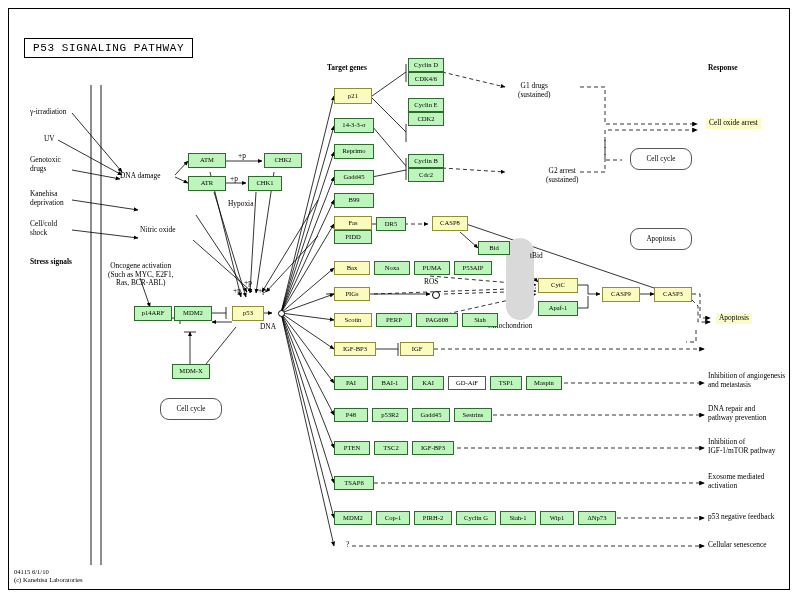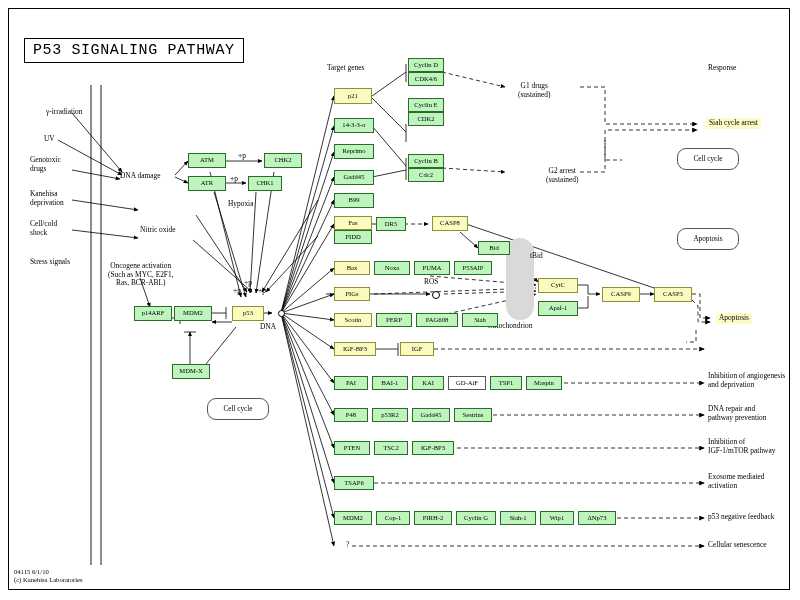--- a/index.html
+++ b/index.html
@@ -1,38 +1,38 @@
 <!DOCTYPE html>
 <html><head>
 <meta charset="utf-8">
 <style>
   html,body{margin:0;padding:0;background:#ffffff;}
   body{font-family:"Liberation Serif",serif;}
   #page{position:relative;width:800px;height:600px;background:#ffffff;overflow:hidden;}
   #frame{position:absolute;left:8px;top:8px;width:782px;height:582px;border:1px solid #000;box-sizing:border-box;}
 
   .title-box{position:absolute;left:24px;top:38px;padding:3px 8px;border:1px solid #000;
-    font-family:"Liberation Mono",monospace;font-size:15px;letter-spacing:.6px;color:#000;background:#fff;}
+    font-family:"Liberation Mono",monospace;font-size:11px;letter-spacing:.6px;color:#000;background:#fff;}
 
   .memb{position:absolute;top:85px;height:480px;width:2px;background:#8d8d8d;}
 
   .lbl{position:absolute;font-size:7.4px;color:#000;line-height:1.18;white-space:pre;}
-  .lbl.b{font-weight:normal;}
+  .lbl.b{font-weight:bold;}
   .lbl.c{text-align:center;}
 
   
   .node{position:absolute;box-sizing:border-box;border:1px solid #2d6b2d;background:#bdf5bd;
     font-size:6.6px;line-height:1;color:#000;display:flex;align-items:center;justify-content:center;
     text-align:center;overflow:hidden;}
   .node.hl{background:#fbfbc0;border-color:#8f8f35;}
   .node.white{background:#ffffff;border-color:#555;}
 
   
   .maplink{position:absolute;box-sizing:border-box;border:1px solid #555;border-radius:9px;background:#fff;
-    font-size:7.2px;color:#000;display:flex;align-items:center;justify-content:center;margin-left:47px;}
+    font-size:7.2px;color:#000;display:flex;align-items:center;justify-content:center;}
 
   
   .hltext{position:absolute;background:#fcfcc8;padding:1px 3px;font-size:7.4px;color:#000;line-height:1.18;white-space:pre;}
 
   
   .mito{position:absolute;background:#d9d9d9;border-radius:16px;}
 
   svg.wires{position:absolute;left:0;top:0;width:800px;height:600px;pointer-events:none;}
   .ln{stroke:#000;stroke-width:.8;fill:none;}
   .dln{stroke:#000;stroke-width:.8;fill:none;stroke-dasharray:4 3;}
@@ -170,21 +170,21 @@
     <path class="dln" d="M458,415 L704,415" marker-end="url(#ah)"></path>
     <path class="dln" d="M436,448 L704,448" marker-end="url(#ah)"></path>
     <path class="dln" d="M374,483 L704,483" marker-end="url(#ah)"></path>
     <path class="dln" d="M582,518 L704,518" marker-end="url(#ah)"></path>
     <path class="dln" d="M352,546 L704,546" marker-end="url(#ah)"></path>
 
     <path class="ln" d="M524,285 L534,281"></path>
     <path class="ln" d="M524,290 L534,290"></path>
   </svg>
 
-  <div class="lbl" style="left:46px;top:108px">γ-irradiation</div>
+  <div class="lbl" style="left:30px;top:108px">γ-irradiation</div>
   <div class="lbl" style="left:44px;top:135px">UV</div>
   <div class="lbl" style="left:30px;top:156px">Genotoxic
 drugs</div>
   <div class="lbl" style="left:30px;top:190px">Kanehisa
 deprivation</div>
   <div class="lbl" style="left:30px;top:220px">Cell/cold
 shock</div>
   <div class="lbl b" style="left:30px;top:258px">Stress signals</div>
 
   <div class="lbl" style="left:120px;top:172px">DNA damage</div>
@@ -291,24 +291,24 @@
   <div class="node" style="left:334px;top:511px;width:38px;height:14px">MDM2</div>
   <div class="node" style="left:376px;top:511px;width:34px;height:14px">Cop-1</div>
   <div class="node" style="left:414px;top:511px;width:38px;height:14px">PIRH-2</div>
   <div class="node" style="left:456px;top:511px;width:40px;height:14px">Cyclin G</div>
   <div class="node" style="left:500px;top:511px;width:36px;height:14px">Siah-1</div>
   <div class="node" style="left:540px;top:511px;width:34px;height:14px">Wip1</div>
   <div class="node" style="left:578px;top:511px;width:38px;height:14px">ΔNp73</div>
 
   <div class="lbl" style="left:346px;top:541px">?</div>
 
-  <div class="hltext" style="left:706px;top:118px">Siah cycle arrest</div>
+  <div class="hltext" style="left:706px;top:118px">Cell oxide arrest</div>
   <div class="hltext" style="left:716px;top:313px">Apoptosis</div>
   <div class="lbl" style="left:708px;top:372px">Inhibition of angiogenesis
-and deprivation</div>
+and metastasis</div>
   <div class="lbl" style="left:708px;top:405px">DNA repair and
 pathway prevention</div>
   <div class="lbl" style="left:708px;top:438px">Inhibition of
 IGF-1/mTOR pathway</div>
   <div class="lbl" style="left:708px;top:473px">Exosome mediated
 activation</div>
   <div class="lbl" style="left:708px;top:513px">p53 negative feedback</div>
   <div class="lbl" style="left:708px;top:541px">Cellular senescence</div>
 
   <div class="footer"><span>04115 6/1/10</span><br><span>(c) Kanehisa Laboratories</span></div>

